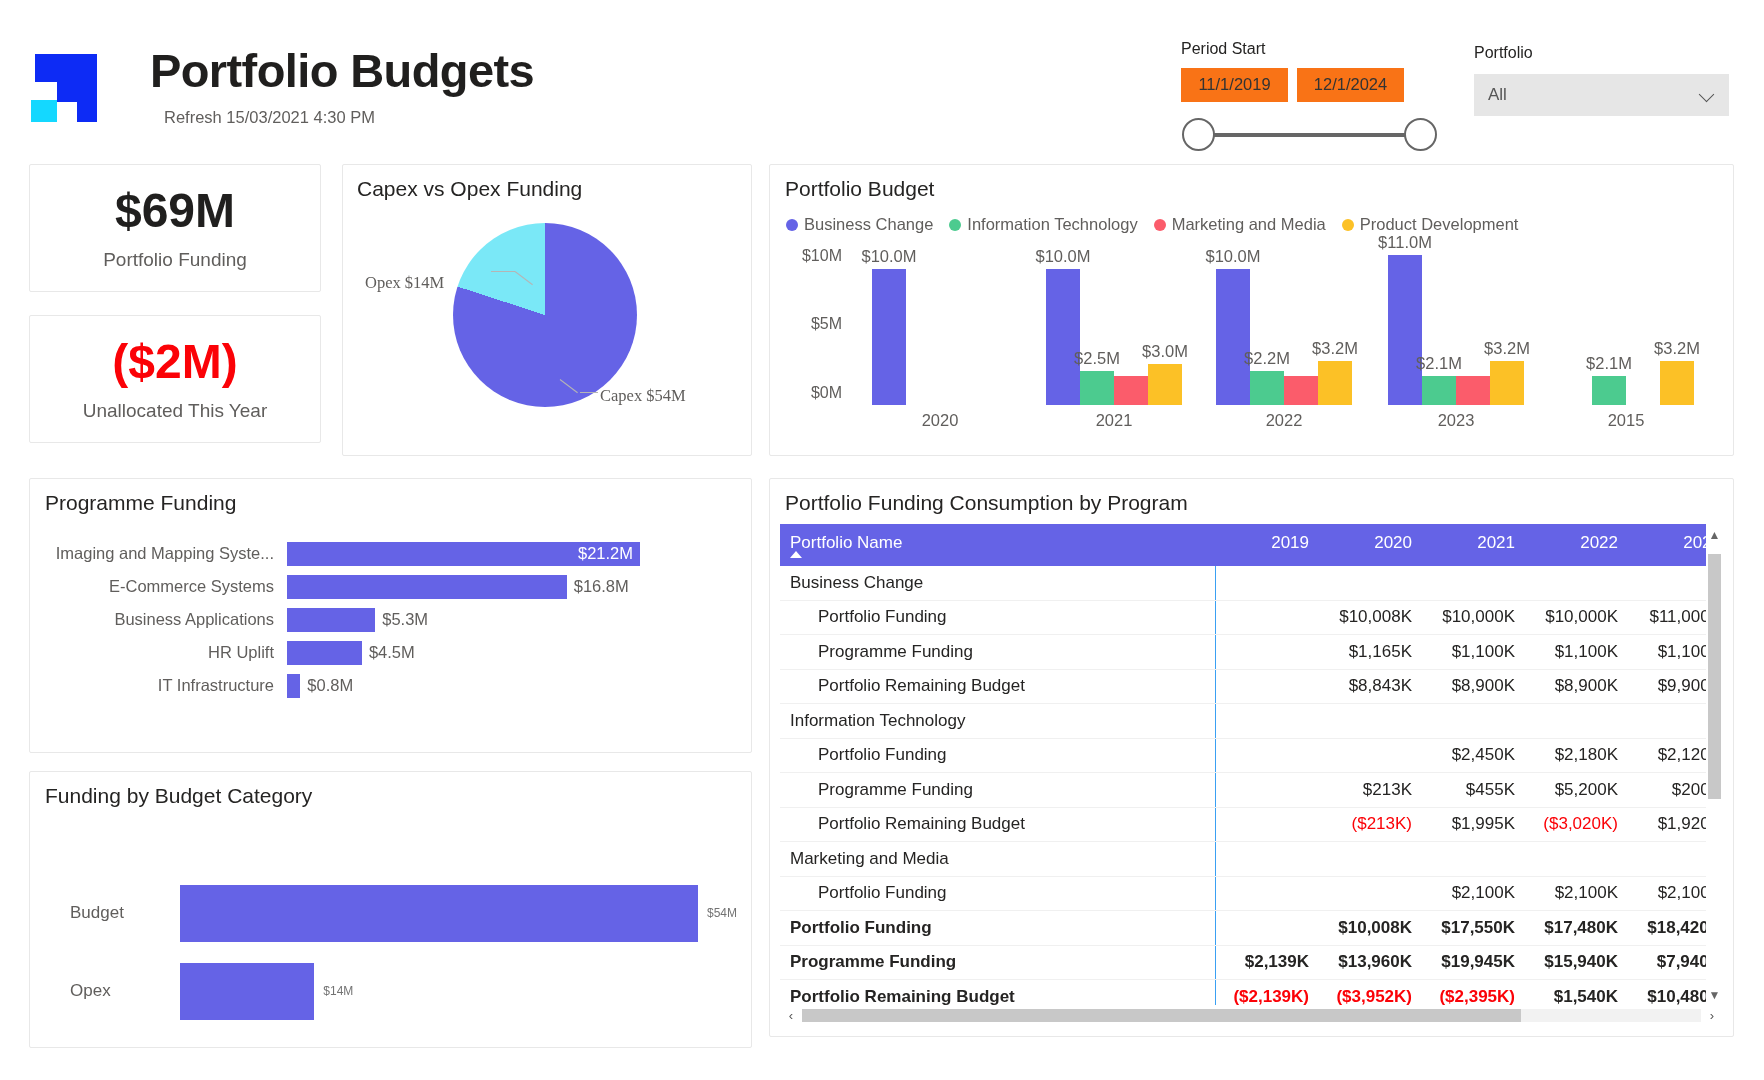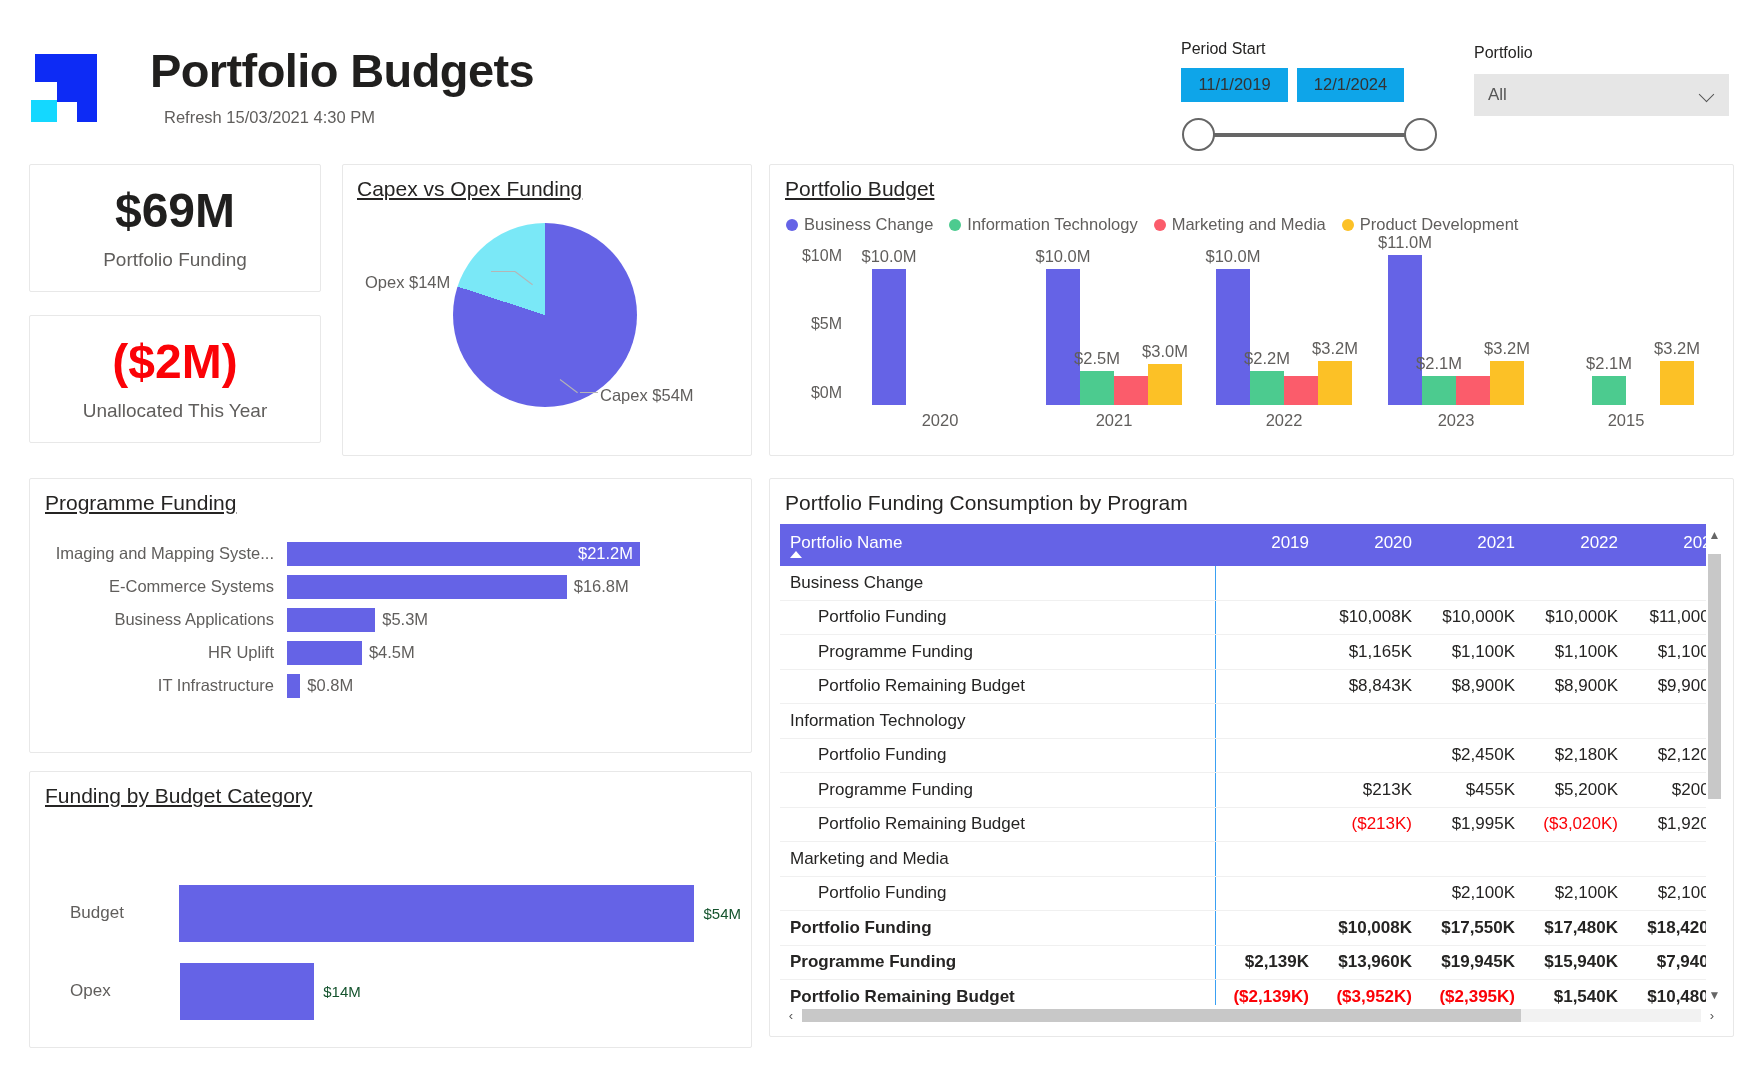--- a/index.html
+++ b/index.html
@@ -17,53 +17,53 @@
   .header { position:absolute; left:0; top:0; width:1577px; height:150px; }
   .logo { position:absolute; left:27px; top:52px; width:78px; height:72px; }
   .page-title { position:absolute; left:150px; top:47px; font-size:47px; font-weight:bold;
                 letter-spacing:-0.6px; color:#201f1e; line-height:1; }
   .refresh { position:absolute; left:164px; top:108px; font-size:16.5px; color:#605e5c; }
 
   
   .slicer-date { position:absolute; left:1181px; top:40px; width:280px; }
   .slicer-label { font-size:16px; color:#252423; margin-bottom:10px; }
   .date-boxes { display:flex; gap:9px; }
-  .date-box { background:#0ea5e9; color:#333; font-size:16.5px; padding:7px 0 8px;
+  .date-box { background:#f97316; color:#333; font-size:16.5px; padding:7px 0 8px;
               min-width:107px; text-align:center; }
   .slider-wrap { position:absolute; left:1182px; top:118px; width:255px; height:36px; }
   .slider-track { position:absolute; left:14px; top:15px; width:227px; height:4px; background:#666; }
   .slider-handle { position:absolute; top:0; width:33px; height:33px; border-radius:50%;
                    border:2px solid #666; background:#fff; }
   .slider-handle.left { left:0; }
   .slider-handle.right { right:0; }
 
   .slicer-portfolio { position:absolute; left:1474px; top:44px; width:255px; }
   .dropdown { margin-top:12px; background:#e6e6e6; height:42px; display:flex; align-items:center;
               padding:0 14px; font-size:17px; color:#565656; justify-content:space-between; }
   .chev { width:16px; height:16px; position:relative; }
   .chev:before { content:""; position:absolute; left:2px; top:2px; width:10px; height:10px;
                  border-right:1.6px solid #555; border-bottom:1.6px solid #555;
                  transform:rotate(45deg); }
 
   
   .card { position:absolute; background:#fff; border:1px solid #e8e8e8; border-radius:2px; }
-  .card-title { font-size:20px; color:#252423;text-decoration:underline; }
+  .card-title { font-size:20px; color:#252423; }
 
   .kpi1 { left:29px; top:164px; width:292px; height:128px; }
   .kpi2 { left:29px; top:315px; width:292px; height:128px; }
   .kpi-val { text-align:center; font-size:48px; font-weight:bold; margin-top:22px; line-height:1; color:#201f1e; }
   .kpi-val.neg { color:#fb0207; }
   .kpi-lbl { text-align:center; font-size:19px; color:#605e5c; margin-top:14px; }
 
   .pie-card { left:342px; top:164px; width:410px; height:292px; }
   .pie-card .card-title { position:absolute; left:14px; top:12px; font-size:21px; }
   .pie-wrap { position:absolute; left:110px; top:58px; width:200px; height:200px; }
   .pie { width:184px; height:184px; border-radius:50%;
          background:conic-gradient(#6563e6 0deg 288deg, #7ae8f7 288deg 360deg); }
-  .pie-lbl { position:absolute; font-size:16.5px; color:#605e5c; white-space:nowrap; }
+  .pie-lbl { position:absolute; font-size:16.5px; color:#605e5c; white-space:nowrap;font-family:Liberation Serif, serif; }
   .leader { position:absolute; border-top:1.3px solid #b5b5b5; }
   .leader-d { position:absolute; border-top:1.3px solid #b5b5b5; transform-origin:left center; }
 
   .bar-card { left:769px; top:164px; width:965px; height:292px; }
   .bar-card .card-title { position:absolute; left:15px; top:12px; font-size:21px; }
   .legend { position:absolute; left:16px; top:50px; display:flex; gap:16px; align-items:center; }
   .lg { display:flex; align-items:center; gap:6px; font-size:16.5px; color:#605e5c; white-space:nowrap; }
   .dot { width:12px; height:12px; border-radius:50%; }
 
   .plot { position:absolute; left:16px; top:84px; right:12px; bottom:8px; }
@@ -86,21 +86,21 @@
   .hbar { height:24px; background:#6563e6; }
   .hval { font-size:16.5px; color:#605e5c; margin-left:7px; white-space:nowrap; }
   .hval.inside { margin-left:-62px; color:#fff; }
 
   .budget-card { left:29px; top:771px; width:723px; height:277px; }
   .budget-card .card-title { position:absolute; left:15px; top:12px; font-size:21px; }
   .bbars { position:absolute; left:12px; top:102px; right:10px; }
   .brow { display:flex; align-items:center; height:78px; }
   .blabel { width:138px; text-align:left; padding-left:28px; font-size:17px; color:#605e5c; }
   .bbar { height:57px; background:#6563e6; }
-  .bval { font-size:15px; color:#14532d; margin-left:9px; }
+  .bval { font-size:12px; color:#737373; margin-left:9px; }
 
   
   .tbl-card { left:769px; top:478px; width:965px; height:559px; }
   .tbl-title { position:absolute; left:15px; top:12px; font-size:21px; color:#252423; }
   .tbl { position:absolute; left:10px; top:45px; right:10px; bottom:10px; }
   .thead { display:flex; background:#6563e6; color:#fff; height:42px; align-items:flex-start; }
   .th { font-size:17px; padding:9px 10px 0 0; text-align:right; }
   .th.name { flex:0 0 436px; text-align:left; padding-left:10px; position:relative; }
   .sort-caret { position:absolute; left:10px; top:27px; width:0; height:0;
                 border-left:6px solid transparent; border-right:6px solid transparent;

